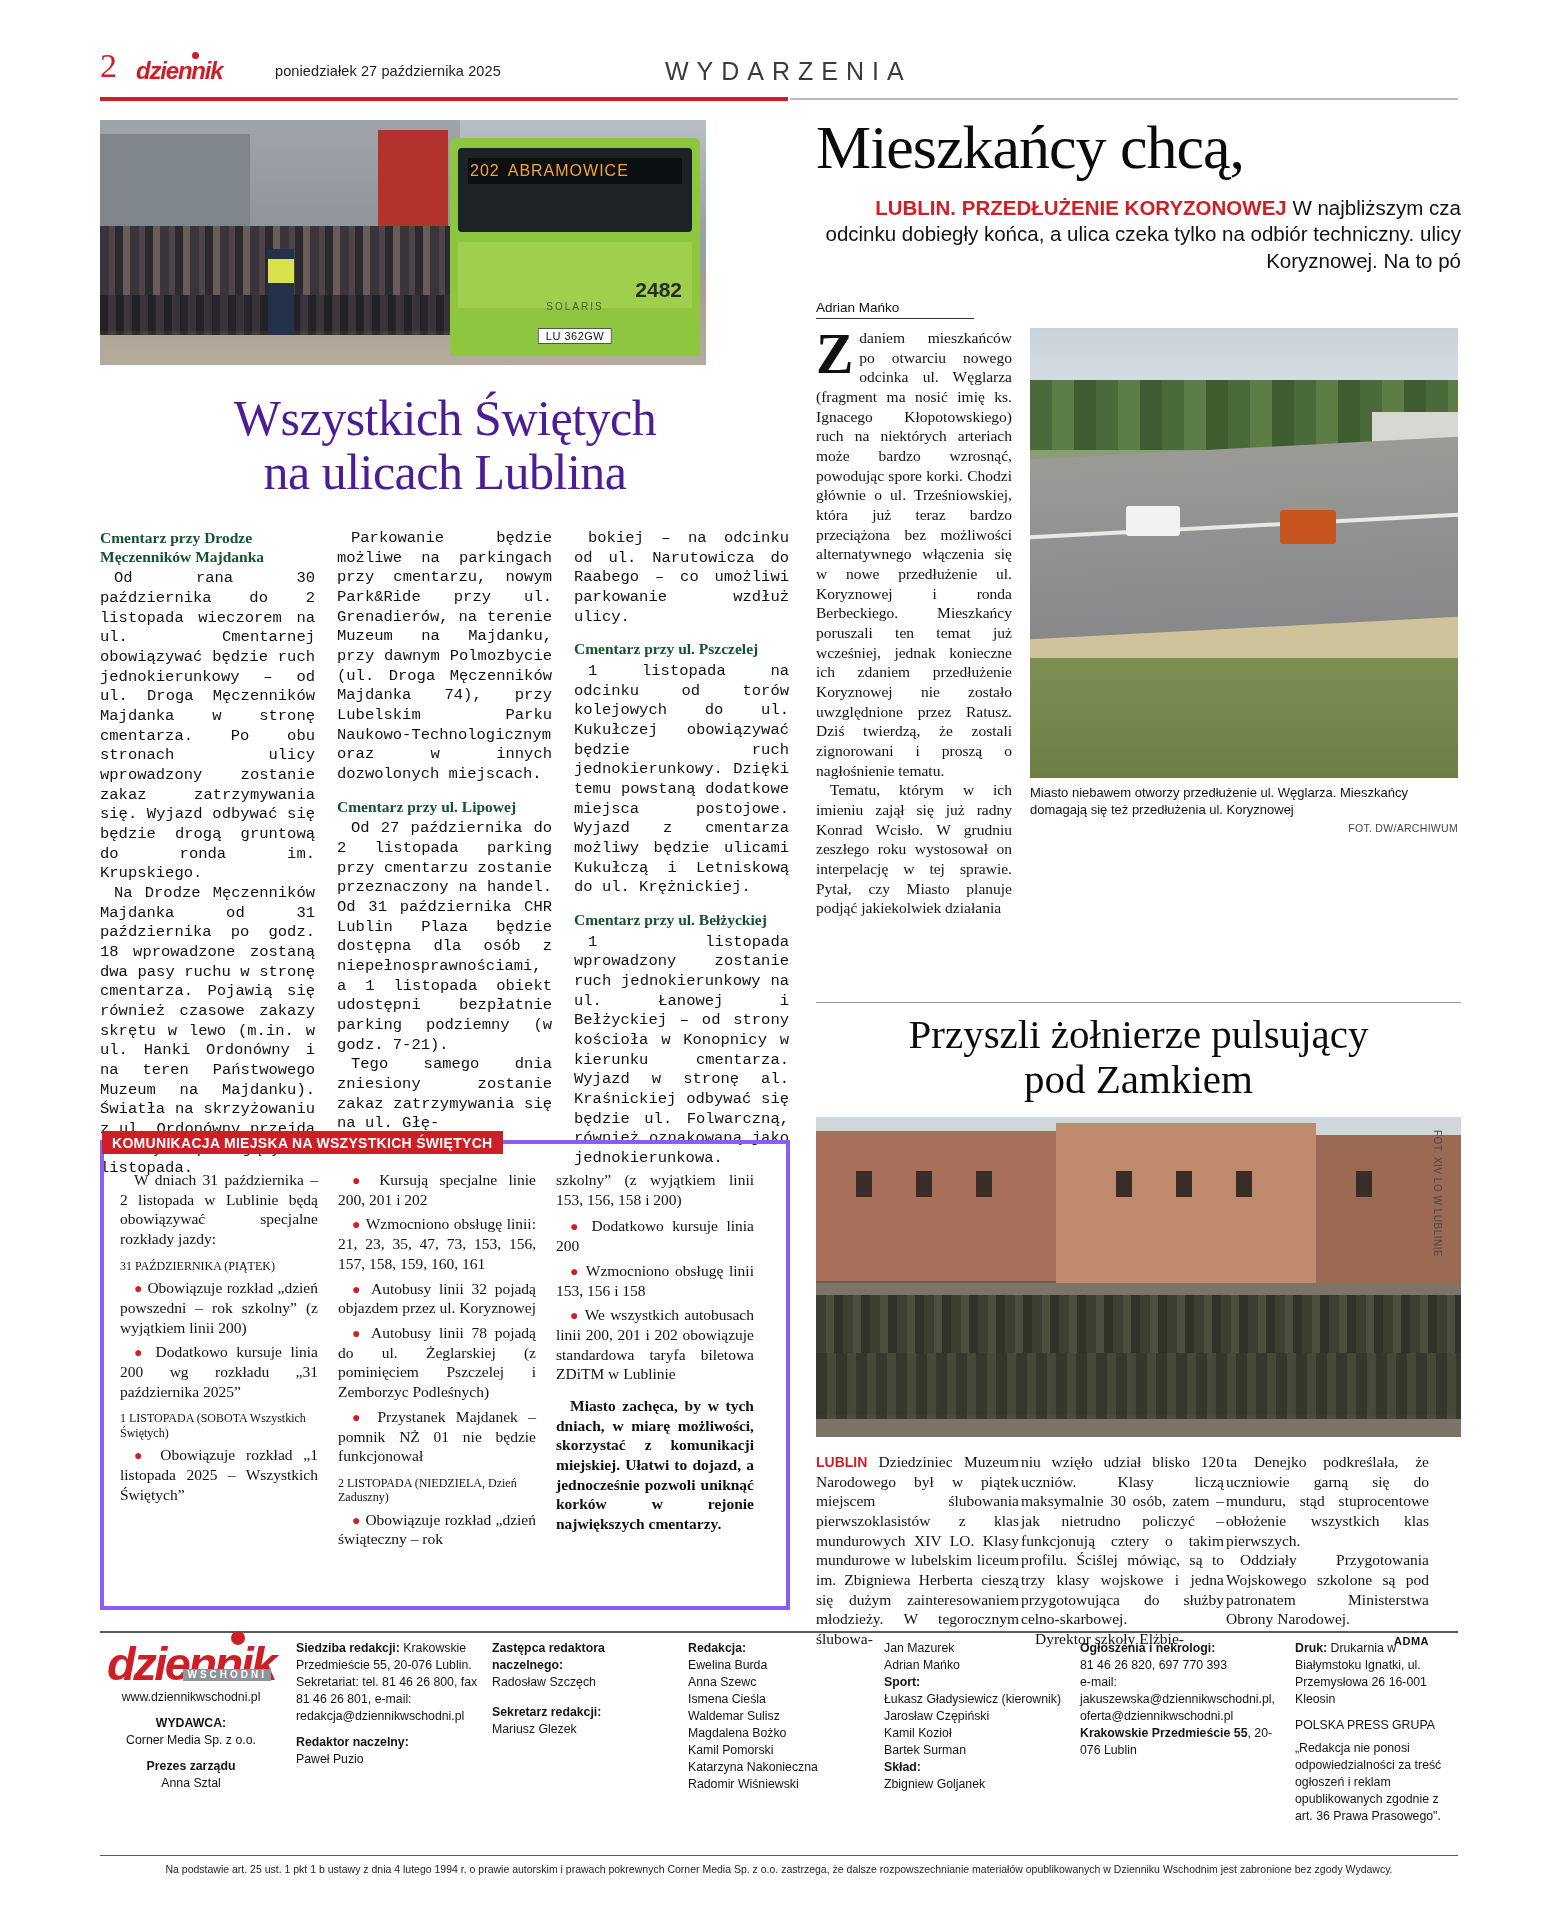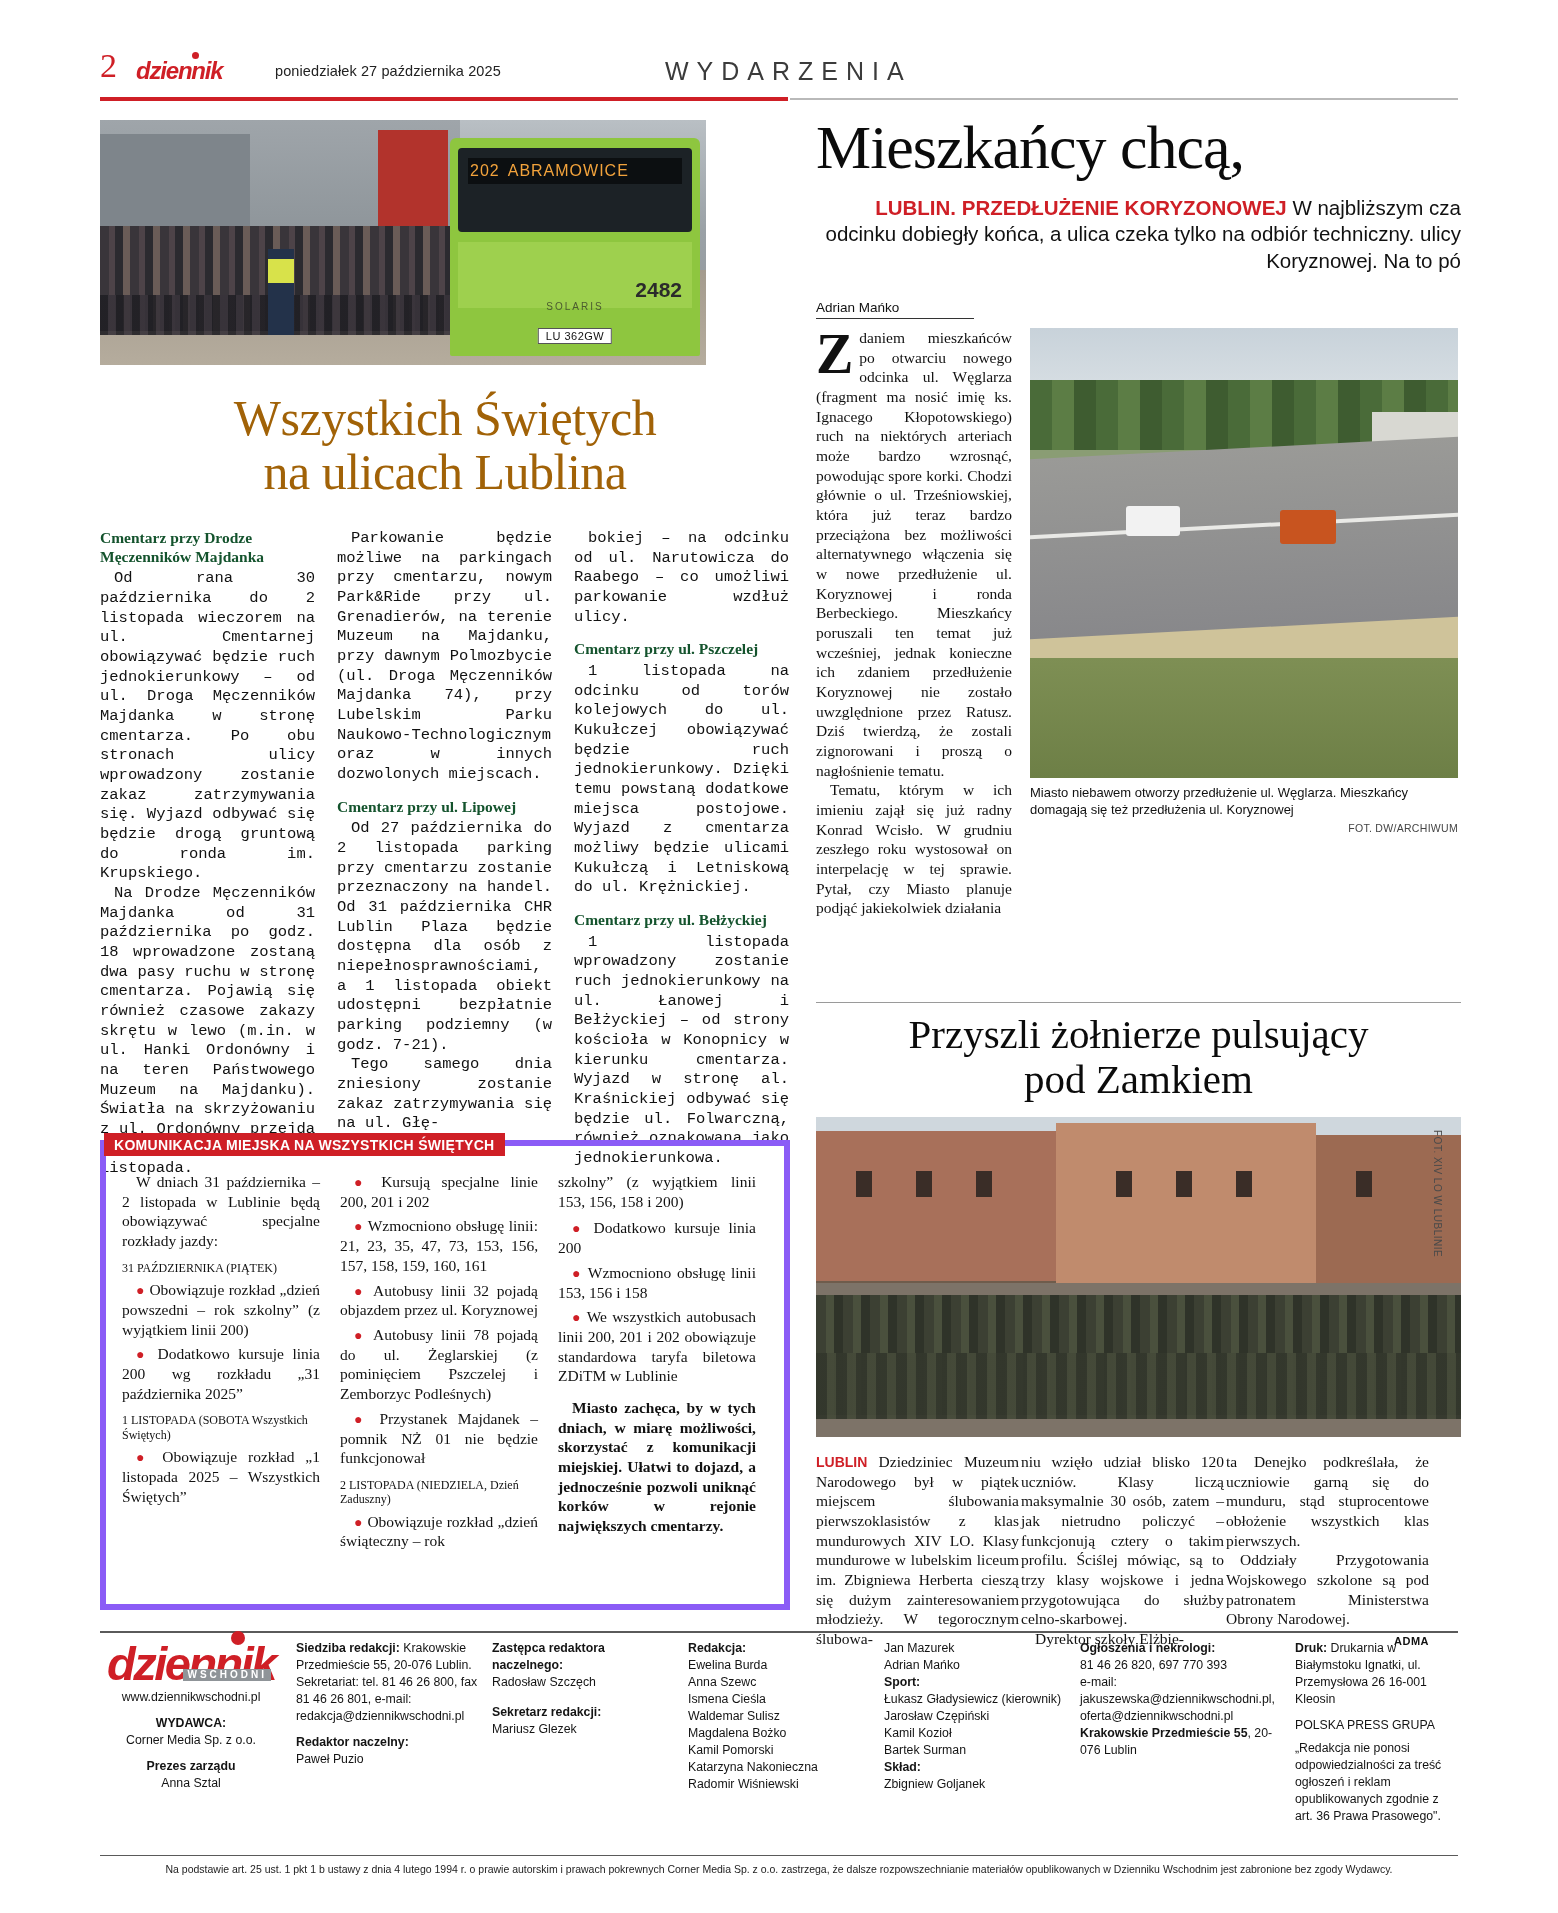--- a/index.html
+++ b/index.html
@@ -81,21 +81,21 @@
     position:absolute;left:50%;transform:translateX(-50%);bottom:12px;
     background:#fff;border:1px solid #555;padding:1px 7px;
     font-family:"Liberation Sans",sans-serif;font-size:11px;letter-spacing:.5px;color:#111;}
   .photo-bus .bus .maker{position:absolute;left:50%;transform:translateX(-50%);bottom:44px;
     font-family:"Liberation Sans",sans-serif;font-size:10px;color:#4b5b2f;letter-spacing:2px;}
   .photo-bus .red-truck{position:absolute;right:258px;top:10px;width:70px;height:130px;background:#b2332c;}
 
   .hl-main{
     margin-top:26px;text-align:center;
     font-family:"Liberation Serif",serif;
-    font-size:50px;line-height:1.08;font-weight:400;color:#a16207;
+    font-size:50px;line-height:1.08;font-weight:400;color:#4c1d95;
     letter-spacing:-0.5px;
   }
 
   .cols3{
     display:flex;gap:22px;margin-top:30px;width:690px;
   }
   .cols3 .col{width:215px;}
   .sub-h{
     font-family:"Liberation Serif",serif;
     font-weight:bold;font-size:15.5px;line-height:1.2;margin:0 0 3px 0;color:#14532d;
@@ -104,21 +104,21 @@
   p.body{
     font-family:Liberation Mono, monospace;
     font-size:15.5px;line-height:1.27;margin:0;text-align:justify;
     text-indent:14px;color:#111;
     hyphens:auto;
   }
 
   
   .redbox{
     position:absolute;left:100px;top:1140px;width:690px;height:470px;
-    border:6px solid #8b5cf6;box-sizing:border-box;
+    border:4px solid #8b5cf6;box-sizing:border-box;
   }
   .redbox-head{
     position:absolute;left:-2px;top:-13px;height:23px;background:#cf1f26;color:#fff;
     font-family:"Liberation Sans",sans-serif;font-weight:bold;font-size:14px;
     letter-spacing:.3px;display:flex;align-items:center;padding:0 10px;white-space:nowrap;
   }
   .redbox-inner{display:flex;gap:20px;padding:26px 16px 10px 16px;}
   .redbox-inner .col{width:198px;}
   .rb-p{
     font-family:"Liberation Serif",serif;font-size:15.5px;line-height:1.27;

